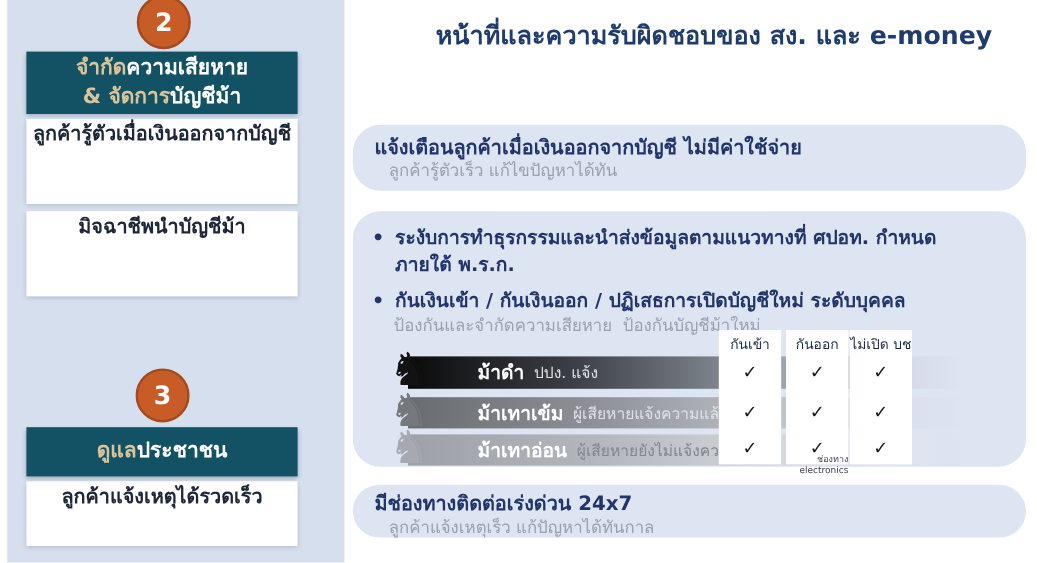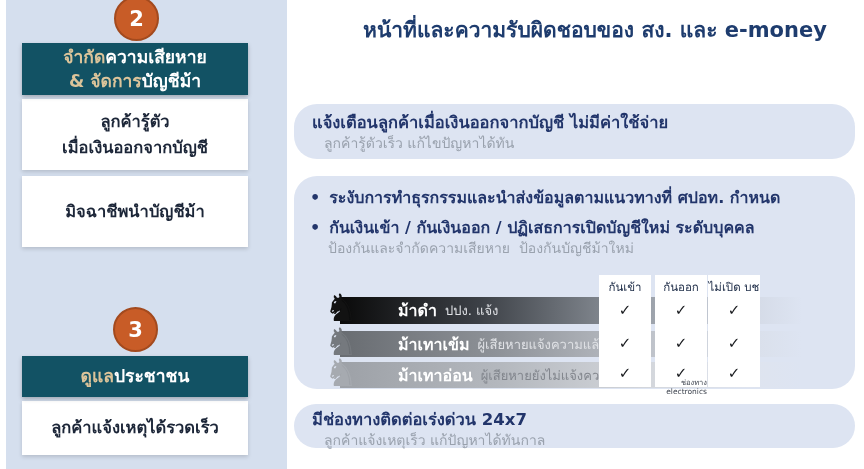--- a/index.html
+++ b/index.html
@@ -16,21 +16,21 @@
   .badge3{left:113px;top:307px;}
   .teal-hdr{position:absolute;left:22px;width:226px;background:#125264;color:#fff;
             font-weight:bold;font-size:17.5px;text-align:center;line-height:1.4;
             display:flex;flex-direction:column;justify-content:center;
             box-shadow:0 2px 4px rgba(0,0,0,.25);z-index:2;}
   .teal-hdr .accent{color:#dcc49a;}
   .hdr2{top:43px;height:52px;}
   .hdr3{top:356px;height:41px;}
   .white-card{position:absolute;left:22px;width:226px;background:#ffffff;
               color:#1c2638;font-weight:bold;font-size:16.5px;text-align:center;line-height:1.55;
-              display:flex;flex-direction:column;justify-content:center;
+              display:flex;justify-content:center;
               box-shadow:0 2px 4px rgba(0,0,0,.15);}
   .card1{top:99px;height:71px;}
   .cardA{top:176px;height:71px;}
   .card3{top:401px;height:54px;}
 
   
   .page-title{position:absolute;left:330px;top:13px;width:530px;text-align:center;
               font-size:21px;font-weight:bold;color:#1e3c6e;}
   .blue-box{position:absolute;left:294px;width:561px;background:#dde4f2;border-radius:23px;box-sizing:border-box;}
   .box1{top:104px;height:55px;padding:7px 14px 0 18px;}
@@ -115,20 +115,21 @@
     <div class="box-title">แจ้งเตือนลูกค้าเมื่อเงินออกจากบัญชี ไม่มีค่าใช้จ่าย</div>
     <div class="box-sub">ลูกค้ารู้ตัวเร็ว แก้ไขปัญหาได้ทัน</div>
   </div>
 
   <div class="blue-box box2" style="position:absolute;">
     <div class="bullets">
       <div class="bullet">
         <span class="dot">•</span>
         <span>
           <span style="display:block">ระงับการทำธุรกรรมและนำส่งข้อมูลตามแนวทางที่ ศปอท. กำหนด</span>
+          <span style="display:block">ภายใต้ พ.ร.ก.</span>
         </span>
       </div>
       <div class="bullet">
         <span class="dot">•</span>
         <span>
           <span style="display:block">กันเงินเข้า / กันเงินออก / ปฏิเสธการเปิดบัญชีใหม่ ระดับบุคคล</span>
         </span>
       </div>
       <div class="bullet-note">ป้องกันและจำกัดความเสียหาย  ป้องกันบัญชีม้าใหม่</div>
     </div>

